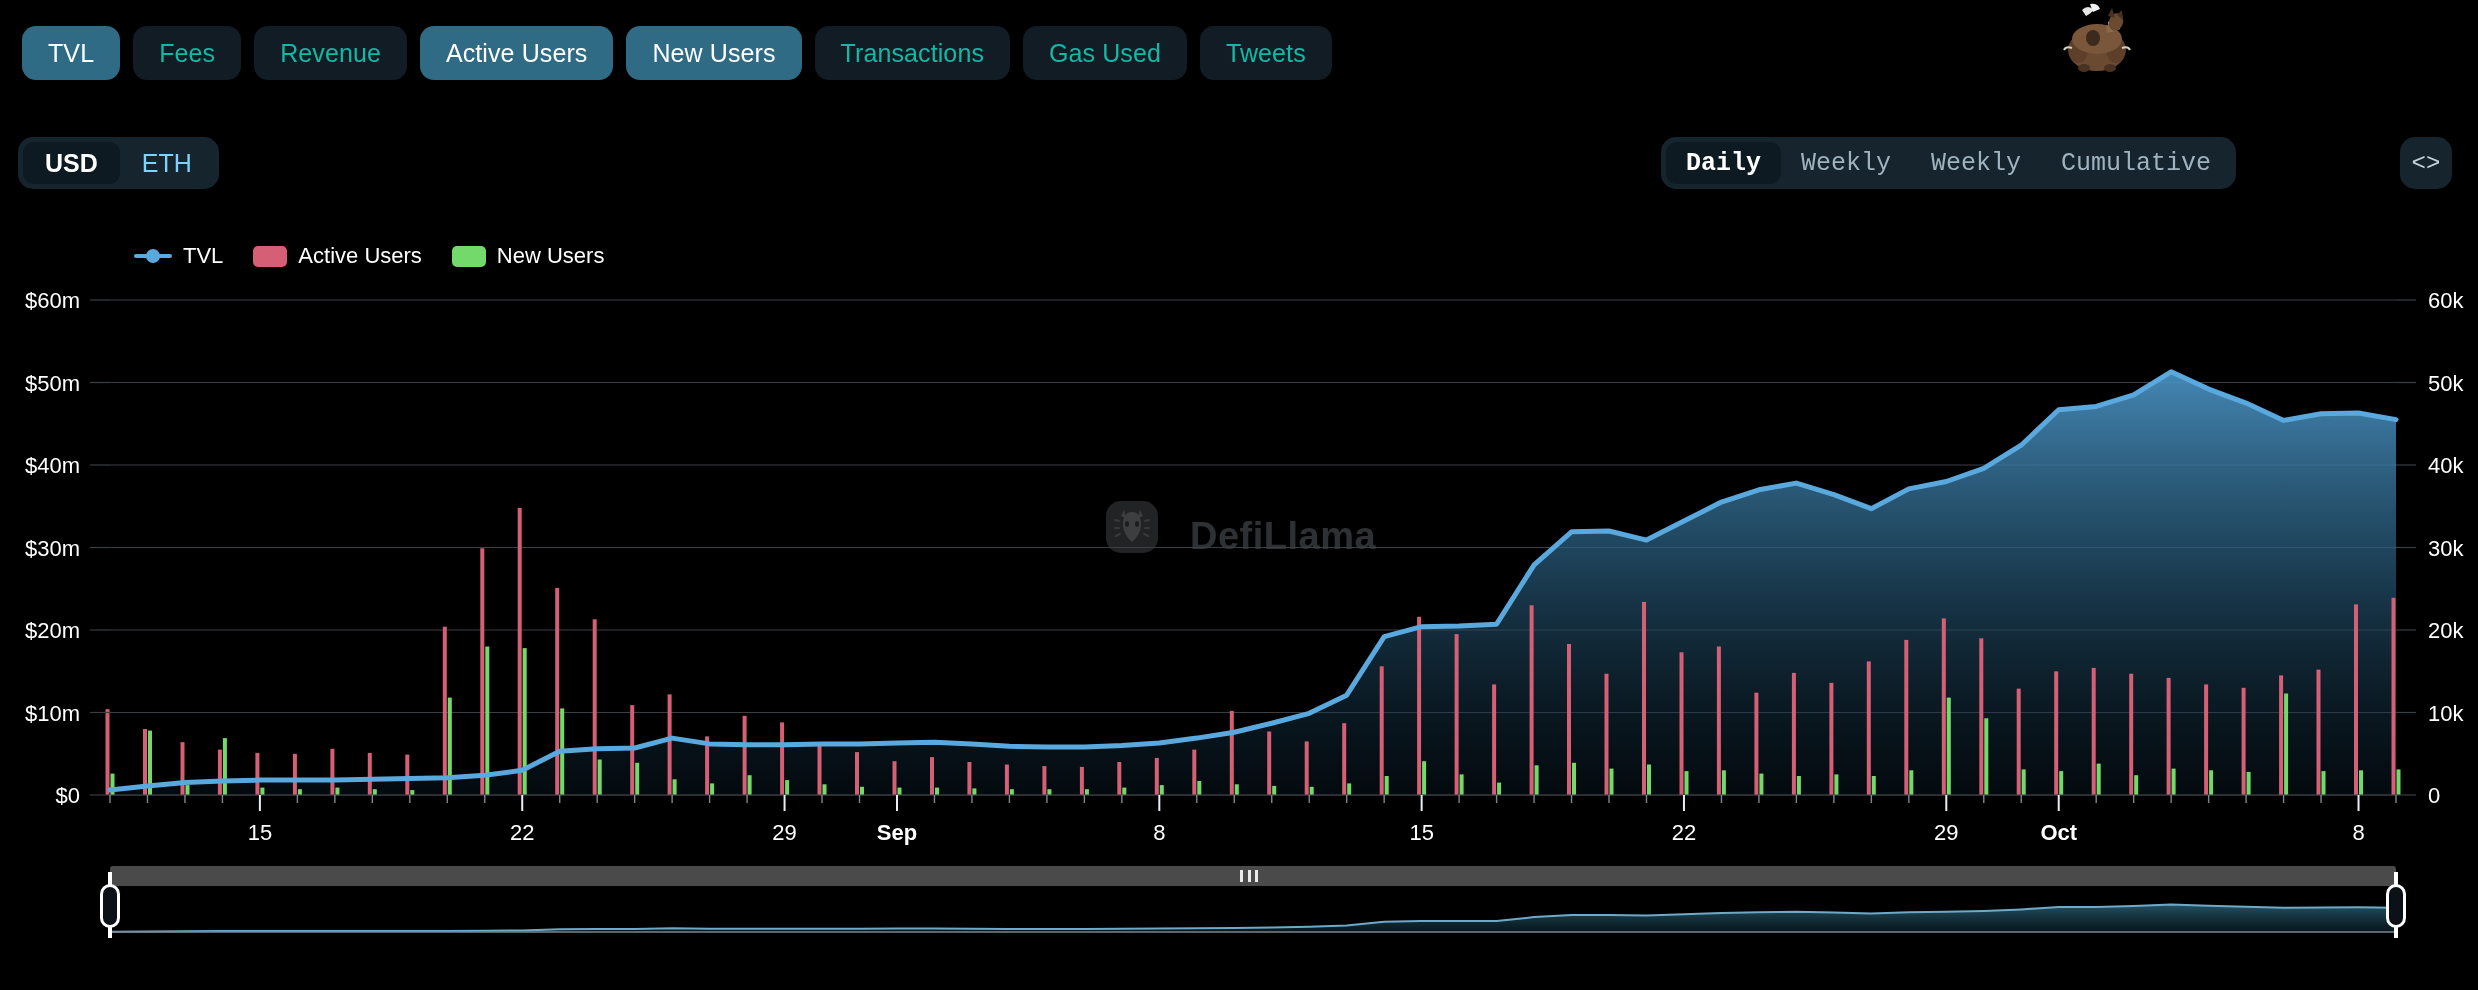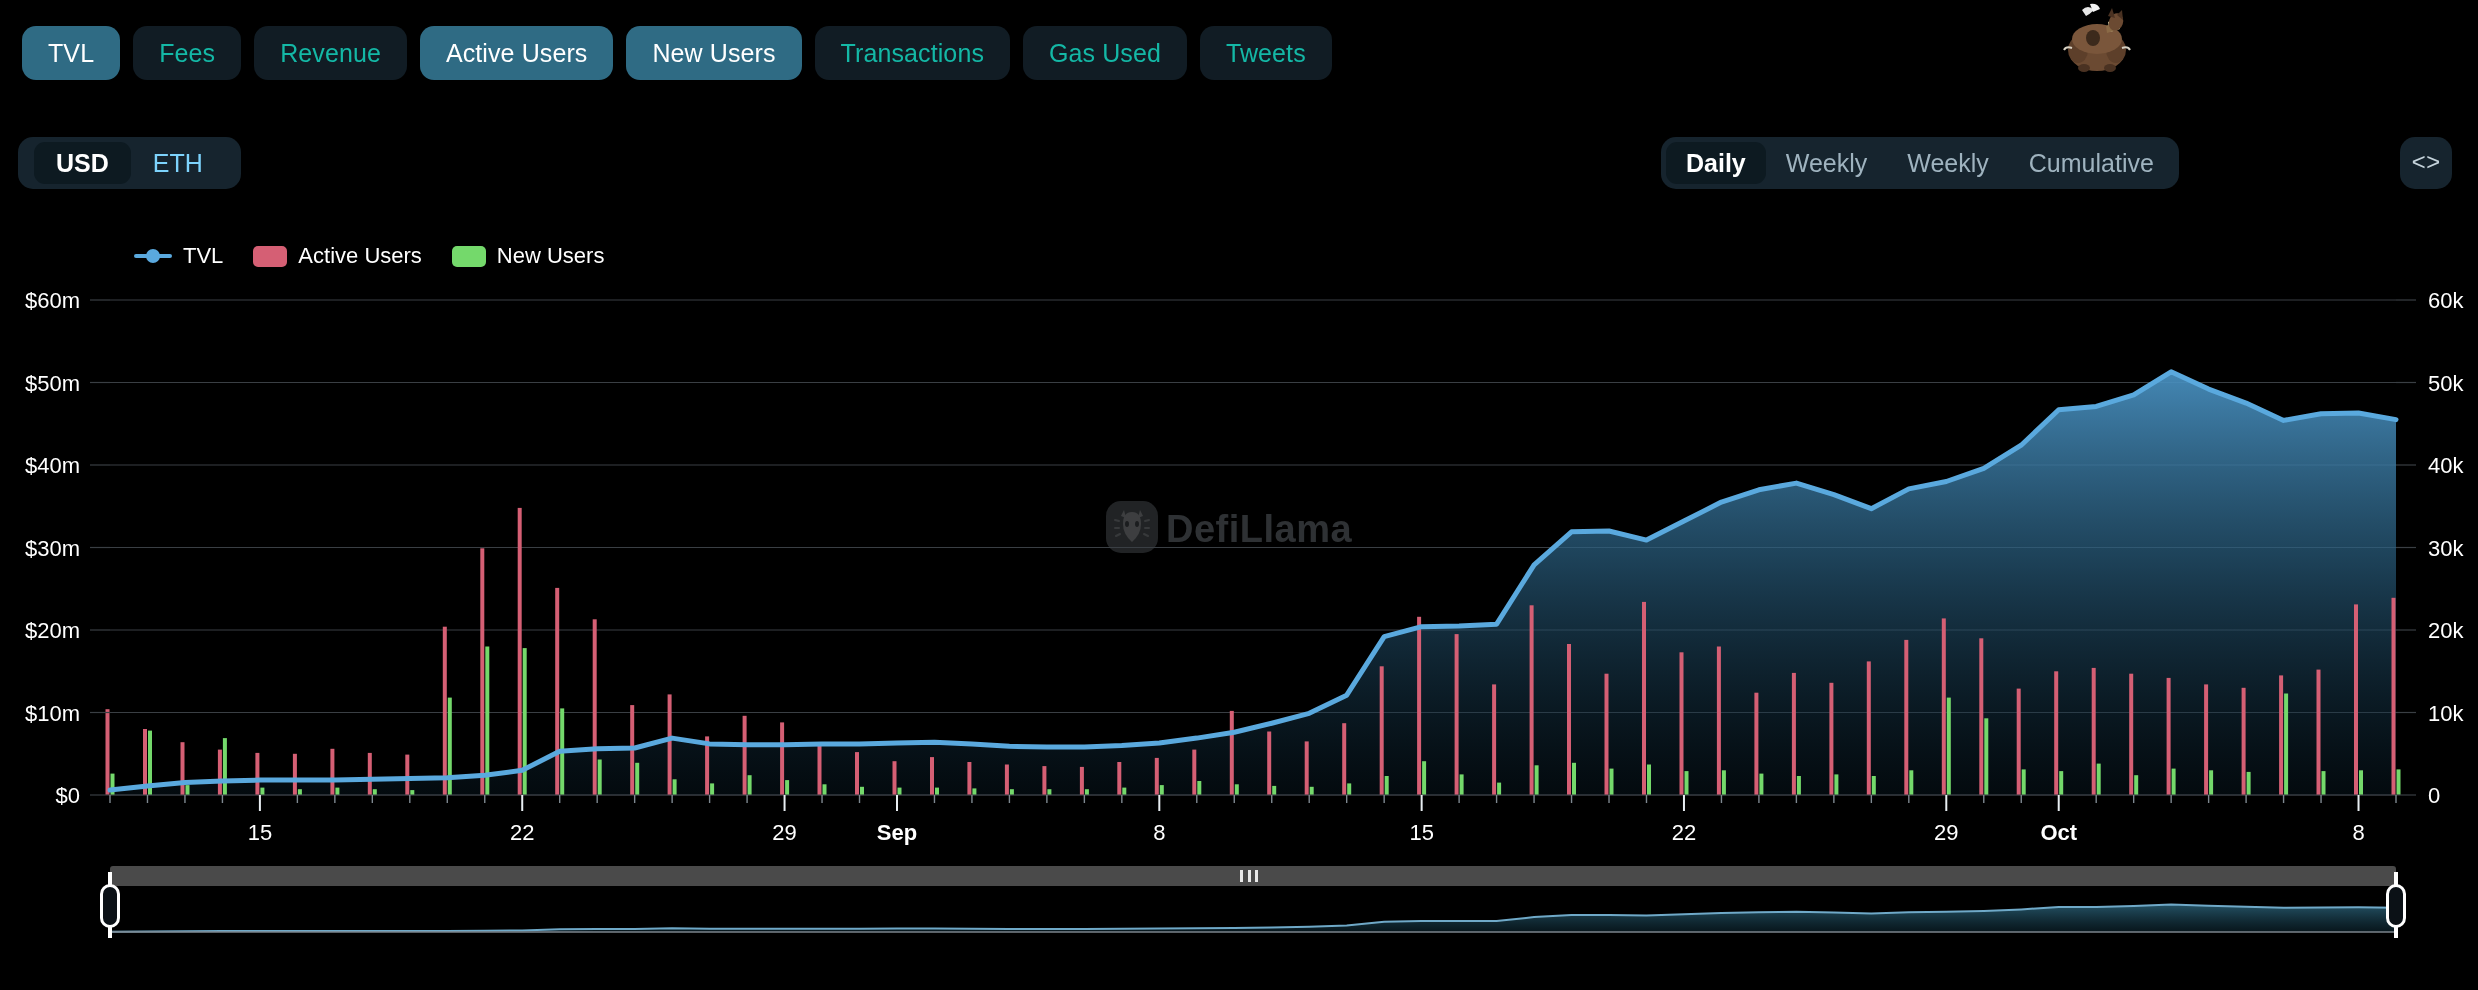--- a/index.html
+++ b/index.html
@@ -57,21 +57,21 @@
 
   
   #currency-toggle {
     position: absolute;
     left: 18px; top: 137px;
     height: 52px;
     background: #16242e;
     border-radius: 15px;
     display: flex;
     align-items: center;
-    padding: 16px;
+    padding: 5px;
   }
   .currency-opt {
     height: 42px;
     padding: 0 22px;
     border-radius: 11px;
     display: flex; align-items: center; justify-content: center;
     font-size: 25px;
     color: #7dd3fc;
     cursor: pointer;
     background: transparent;
@@ -99,21 +99,21 @@
     height: 42px;
     padding: 0 20px;
     border-radius: 11px;
     display: flex; align-items: center; justify-content: center;
     font-size: 25px;
     color: #9fb3bf;
     cursor: pointer;
     background: transparent;
     border: none;
     white-space: nowrap;
-    font-family: Liberation Sans, sans-serif;
+    font-family: Liberation Mono, monospace;
   }
   .interval-opt.active {
     background: #0d1a21;
     color: #ffffff;
     font-weight: bold;
   }
 
   #embed-button {
     position: absolute;
     left: 2400px; top: 137px;
@@ -190,22 +190,22 @@
   }
   .gridline { stroke: #3a3f44; stroke-width: 1.2; }
   .tickmark { stroke: #7e8890; stroke-width: 1.4; }
   .tickmark-major { stroke: #e8eef2; stroke-width: 2; }
 
   
   #watermark {
     position: absolute;
     left: 1105px; top: 500px;
     display: flex;
-    align-items: center;
-    gap: 7px;
+    align-items: flex-end;
+    gap: 31px;
     opacity: .30;
     pointer-events: none;
   }
   #watermark .wm-text {
     color: #9aa3ab;
     font-size: 38px;
     font-weight: bold;
     letter-spacing: .5px;
   }
 

